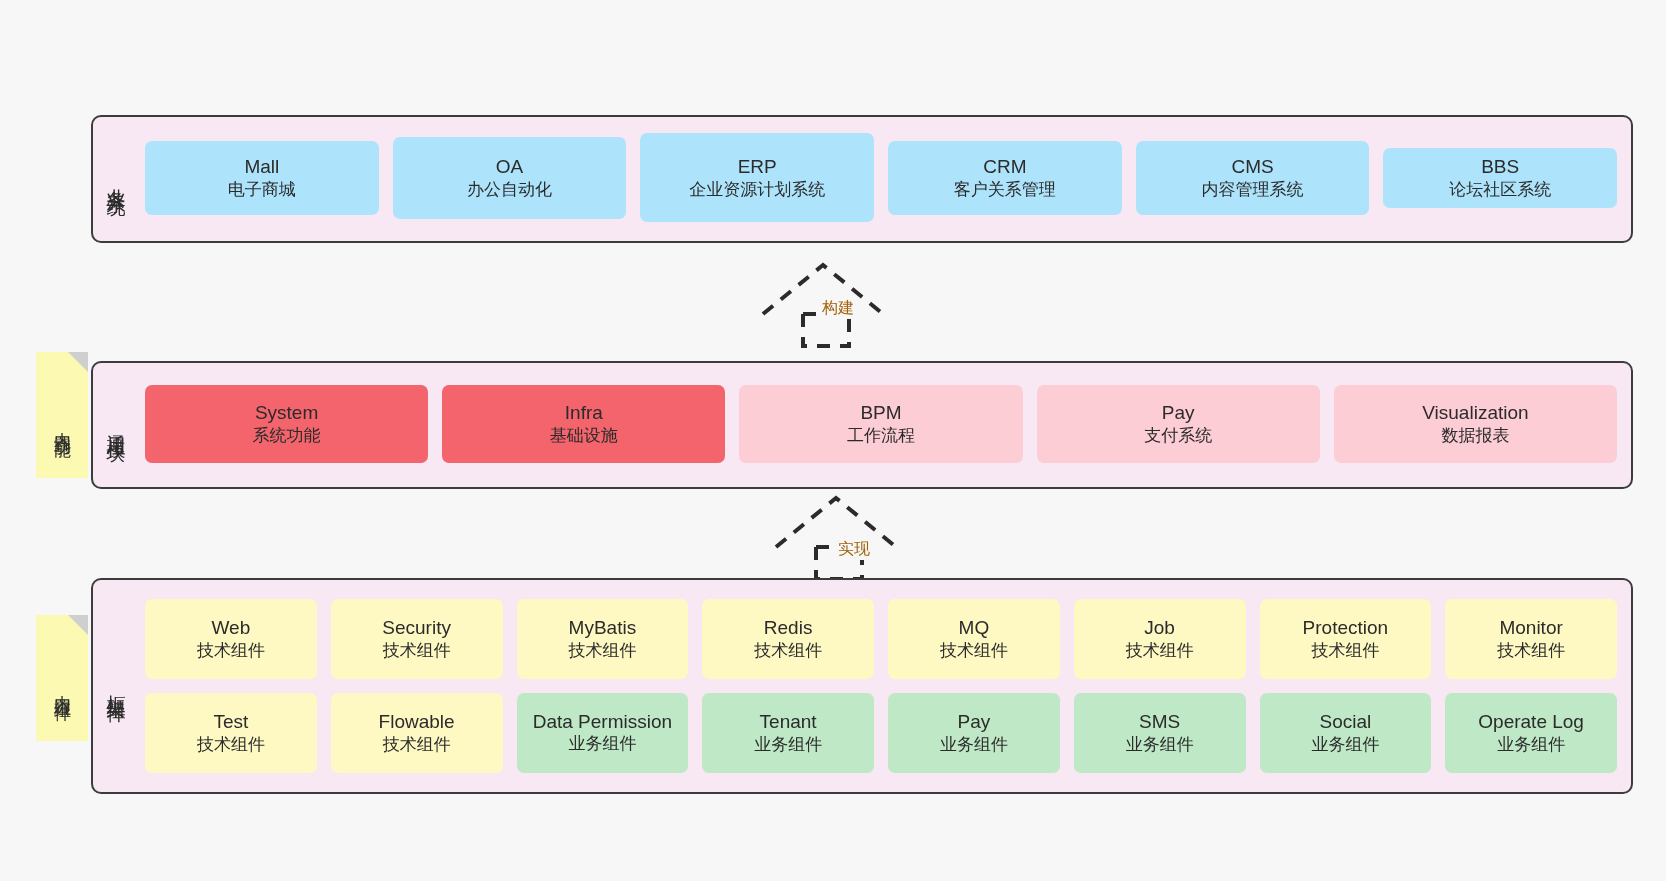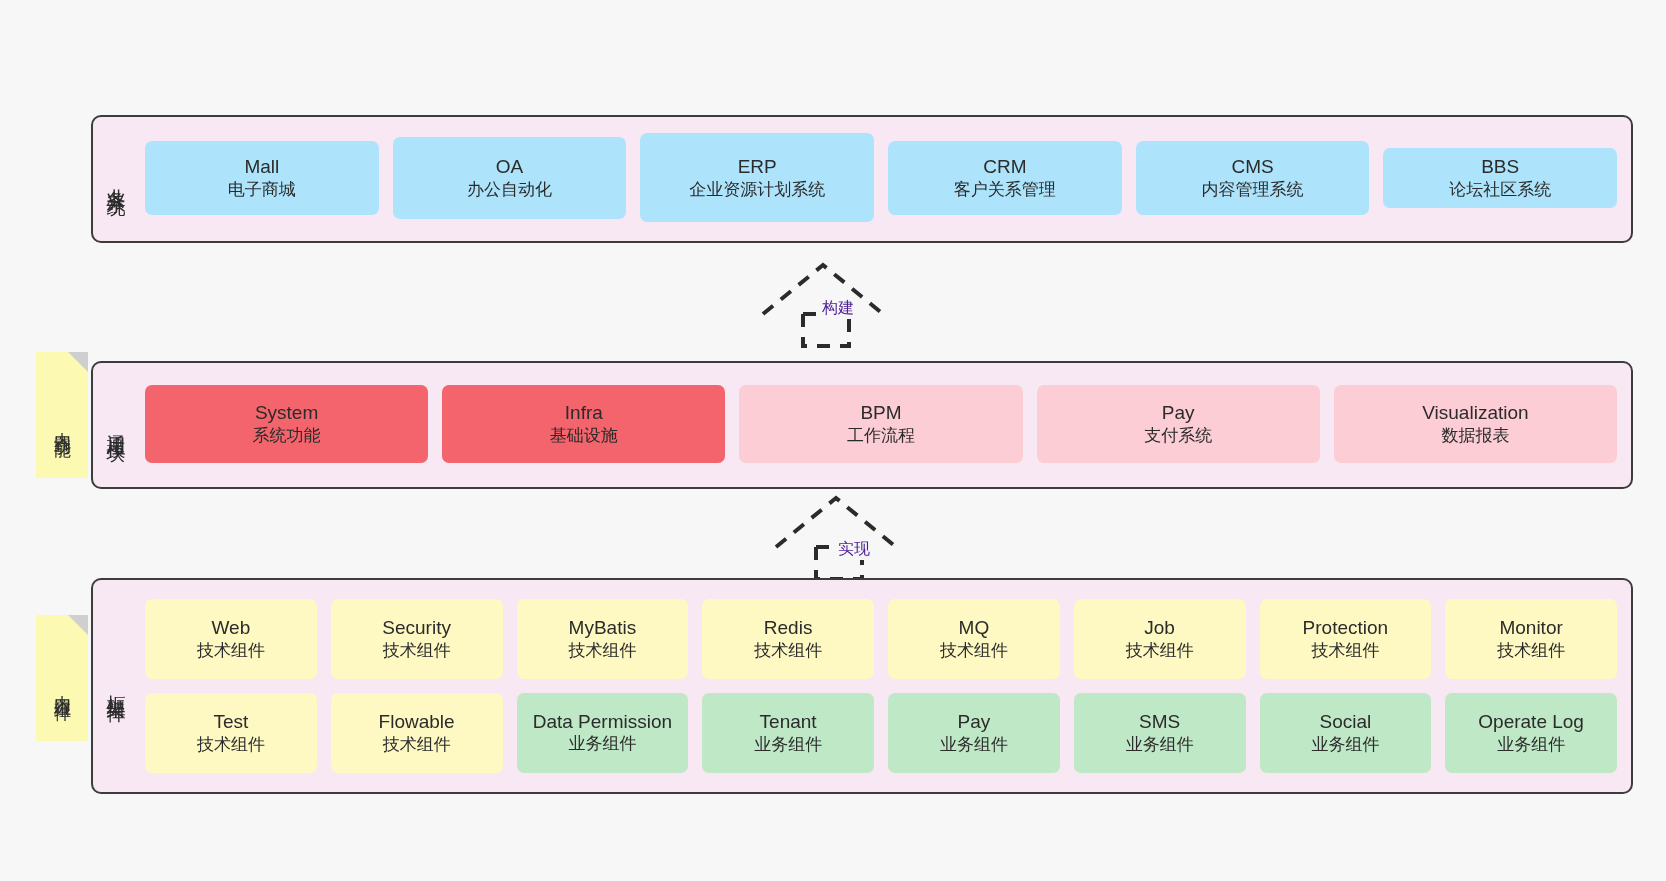--- a/index.html
+++ b/index.html
@@ -100,21 +100,21 @@
     border-left: 20px solid transparent;
     border-top: 20px solid #cfcfcf;
   }
 
   
   .arrow { position: absolute; }
   .arrow svg { display: block; overflow: visible; }
   .arrow-label {
     position: absolute;
     font-size: 16px;
-    color: #4c1d95;
+    color: #a16207;
     background: #f7f7f7;
     padding: 0 2px;
     white-space: nowrap;
   }
 </style>
 </head>
 <body>
 
 <div id="canvas">
 

